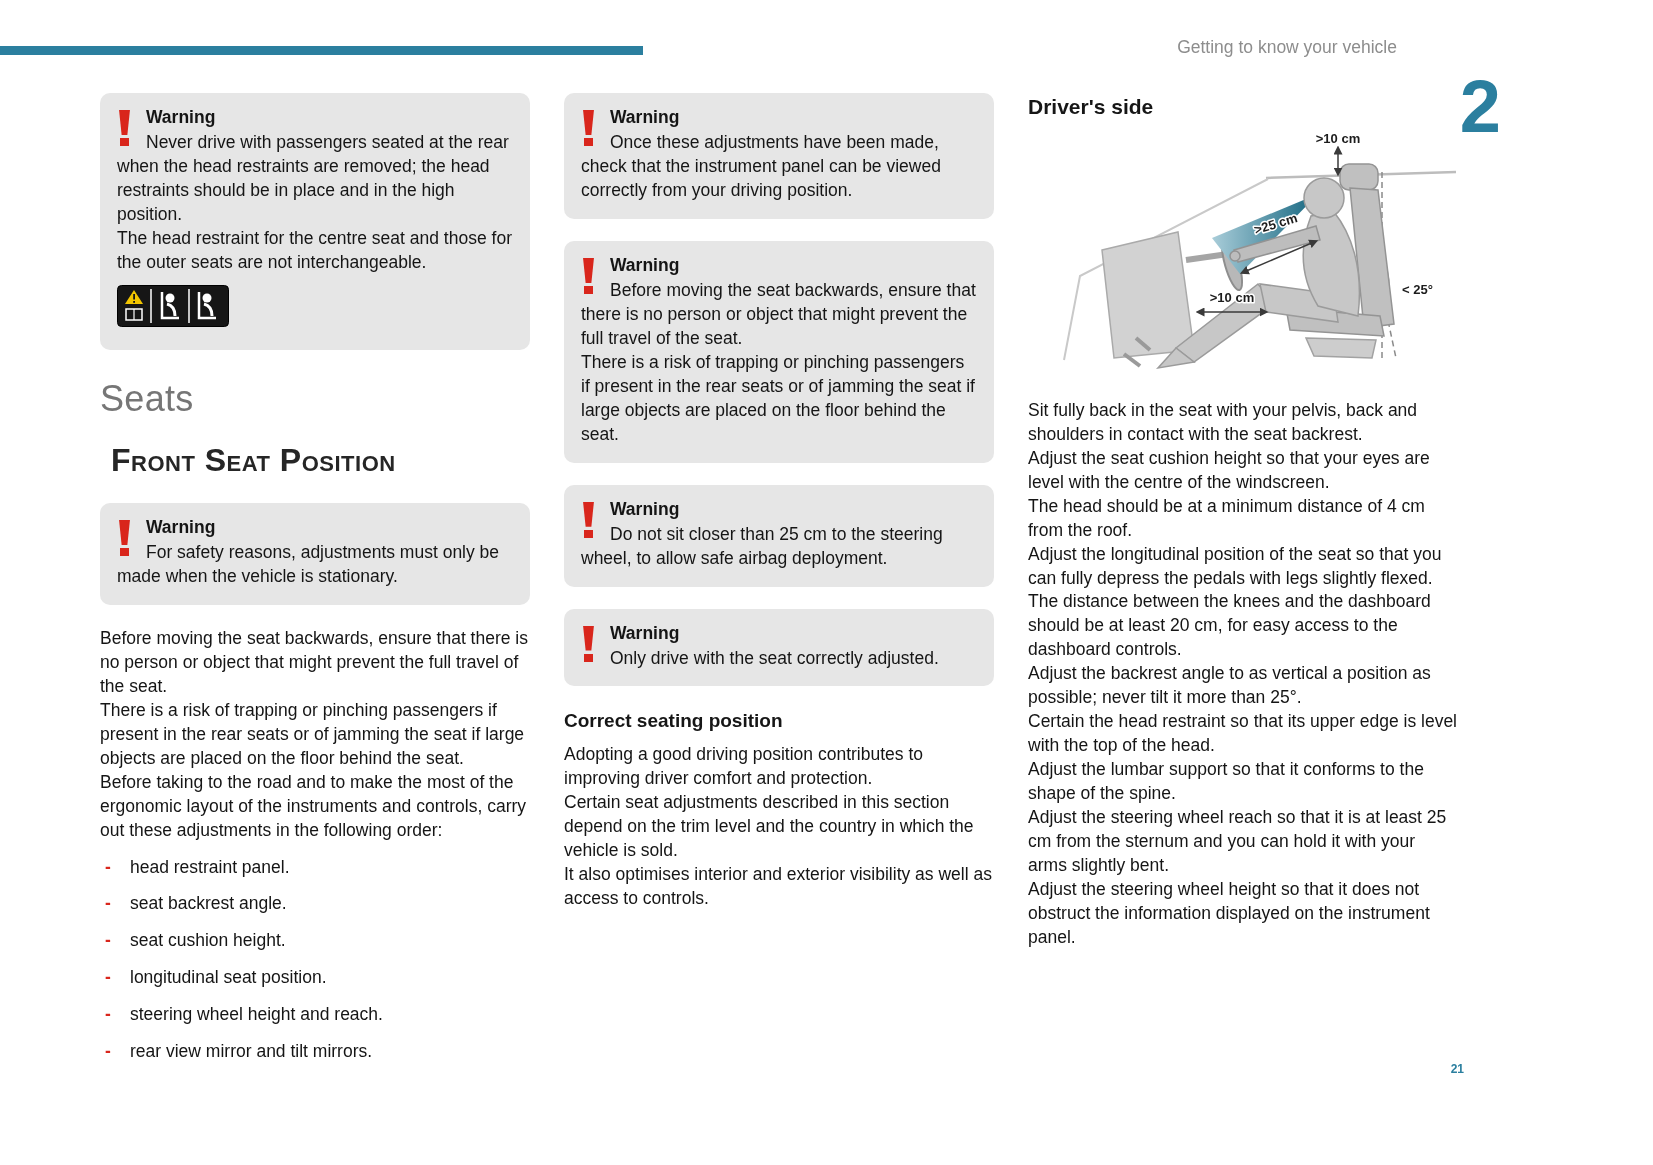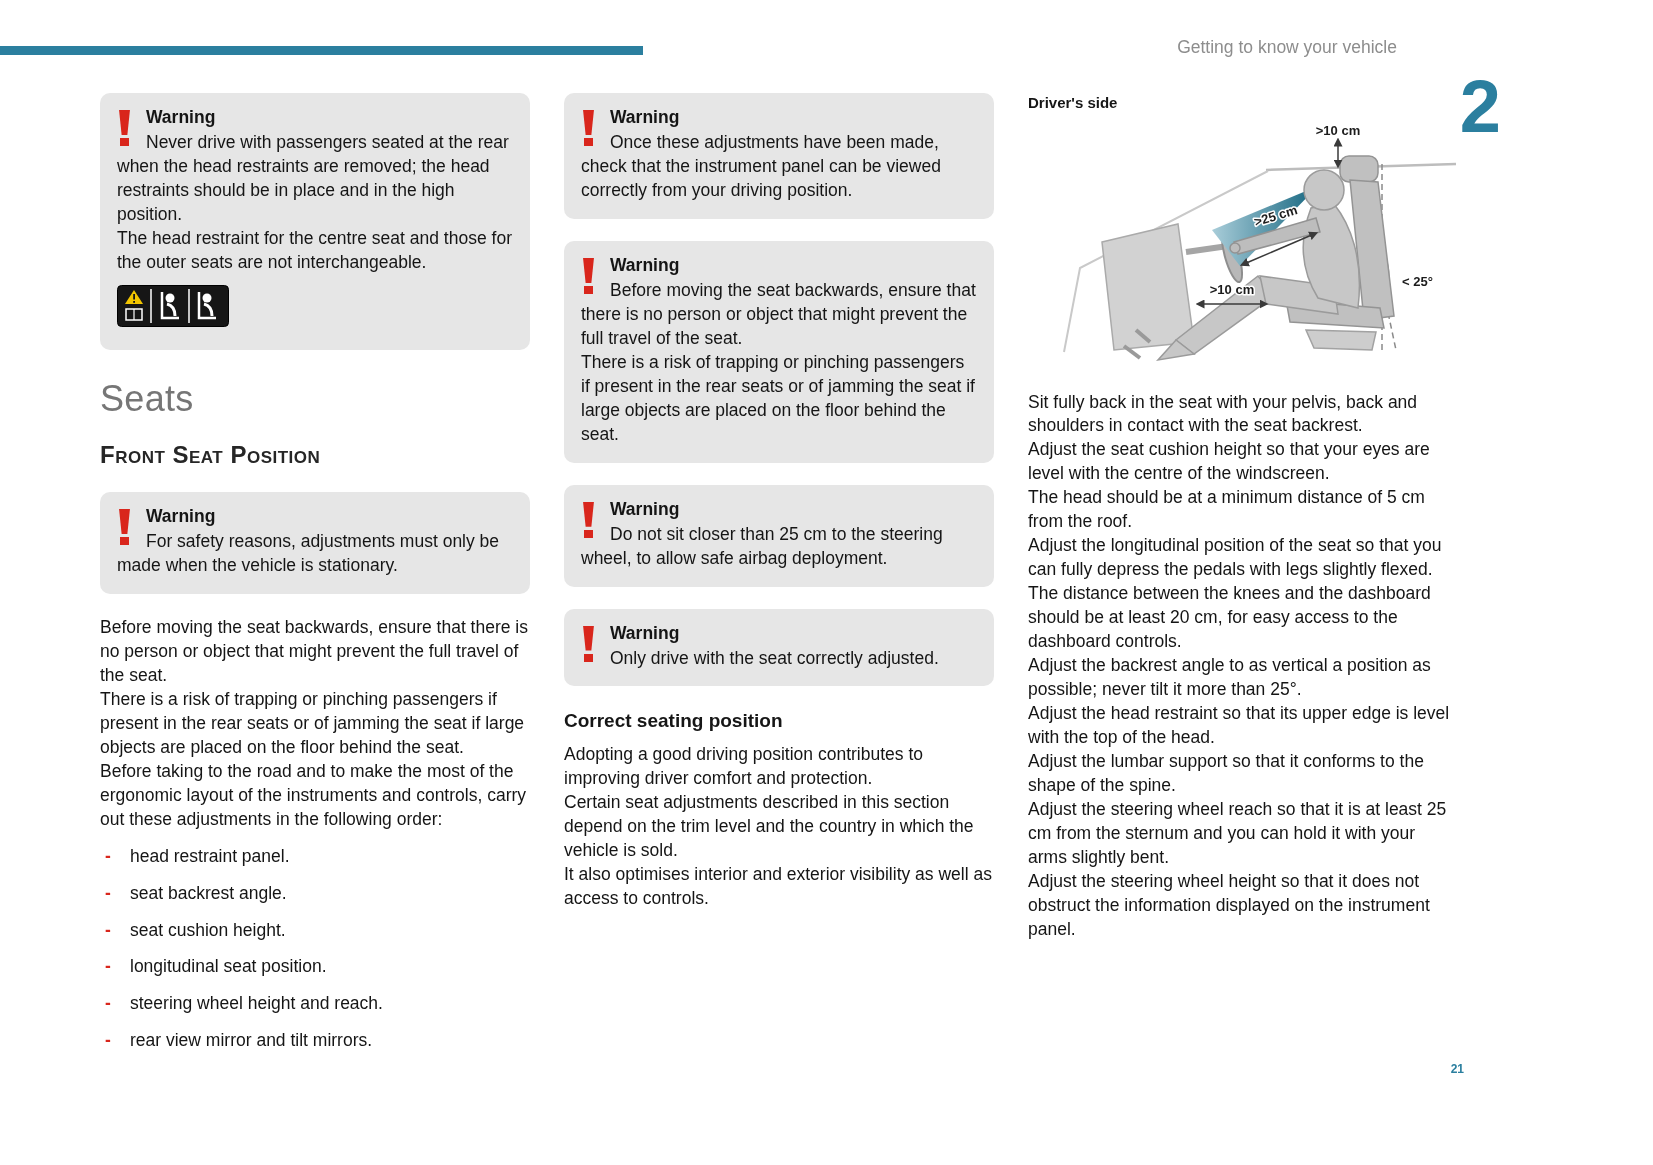--- a/index.html
+++ b/index.html
@@ -19,23 +19,23 @@
 
   .warning-box { background: var(--box-bg, #e6e6e6); border-radius: 10px; padding: 13px 17px 16px; margin: 0 0 22px; overflow: hidden; }
   .warn-icon { float: left; width: 17px; margin: 4px 11px 2px 1px; }
   .wi-bar { display: block; width: 13px; height: 25px; background: var(--warning-red, #d9261c); clip-path: polygon(8% 0, 92% 0, 72% 100%, 28% 100%); }
   .wi-dot { display: block; width: 9px; height: 8px; background: var(--warning-red, #d9261c); margin: 3px 0 0 2px; }
   .warn-title { font-weight: 700; margin: 0 0 1px; }
   p.body { margin: 0; }
   .pictogram { margin-top: 10px; }
 
   .section-title { font-size: 36px; font-weight: 500; color: var(--heading-gray, #767676); margin: 24px 0 16px; letter-spacing: 0.3px; }
-  .subsection-title { font-size: 24px; font-weight: 700; color: #262626; font-variant: small-caps; margin: 0 0 20px; letter-spacing: 0.5px; }
+  .subsection-title { font-size: 32px; font-weight: 700; color: #262626; font-variant: small-caps; margin: 0 11px 20px; letter-spacing: 0.5px; }
   .sub-heading { font-size: 19px; font-weight: 700; color: #161616; margin: 2px 0 9px; }
-  .col3-heading { font-size: 15px; font-weight: 700; color: #161616; margin: 0 0 6px; }
+  .col3-heading { font-size: 21px; font-weight: 700; color: #161616; margin: 0 0 6px; }
 
   .adj-list { margin-top: 13px; }
   .adj-item { display: flex; margin-bottom: 13px; }
   .adj-dash { color: var(--warning-red, #d9261c); font-weight: 700; flex: 0 0 30px; padding-left: 5px; }
 
   .figure { margin: 4px 0 12px; }
   .fig-label {
     font-family: "Liberation Sans", sans-serif; font-size: 13px; font-weight: 700; fill: #1c1c1c;
     paint-order: stroke; stroke: #ffffff; stroke-width: 3px; stroke-linejoin: round;
   }
@@ -223,25 +223,25 @@
 
           <text class="fig-label" x="310" y="15" text-anchor="middle">&gt;10 cm</text>
           <text class="fig-label" x="249" y="100" text-anchor="middle" transform="rotate(-17 249 100)">&gt;25 cm</text>
           <text class="fig-label" x="204" y="174" text-anchor="middle">&gt;10 cm</text>
           <text class="fig-label" x="374" y="166" text-anchor="start">&lt; 25°</text>
         </svg>
       </div>
 
       <p class="body">Sit fully back in the seat with your pelvis, back and shoulders in contact with the seat backrest.</p>
       <p class="body">Adjust the seat cushion height so that your eyes are level with the centre of the windscreen.</p>
-      <p class="body">The head should be at a minimum distance of 5 cm from the roof.</p>
+      <p class="body">The head should be at a minimum distance of 4 cm from the roof.</p>
       <p class="body">Adjust the longitudinal position of the seat so that you can fully depress the pedals with legs slightly flexed.</p>
       <p class="body">The distance between the knees and the dashboard should be at least 20 cm, for easy access to the dashboard controls.</p>
       <p class="body">Adjust the backrest angle to as vertical a position as possible; never tilt it more than 25°.</p>
-      <p class="body">Adjust the head restraint so that its upper edge is level with the top of the head.</p>
+      <p class="body">Certain the head restraint so that its upper edge is level with the top of the head.</p>
       <p class="body">Adjust the lumbar support so that it conforms to the shape of the spine.</p>
       <p class="body">Adjust the steering wheel reach so that it is at least 25 cm from the sternum and you can hold it with your arms slightly bent.</p>
       <p class="body">Adjust the steering wheel height so that it does not obstruct the information displayed on the instrument panel.</p>
     </div>
 
   </div>
 
   <div class="page-num">21</div>
 </div>
 

